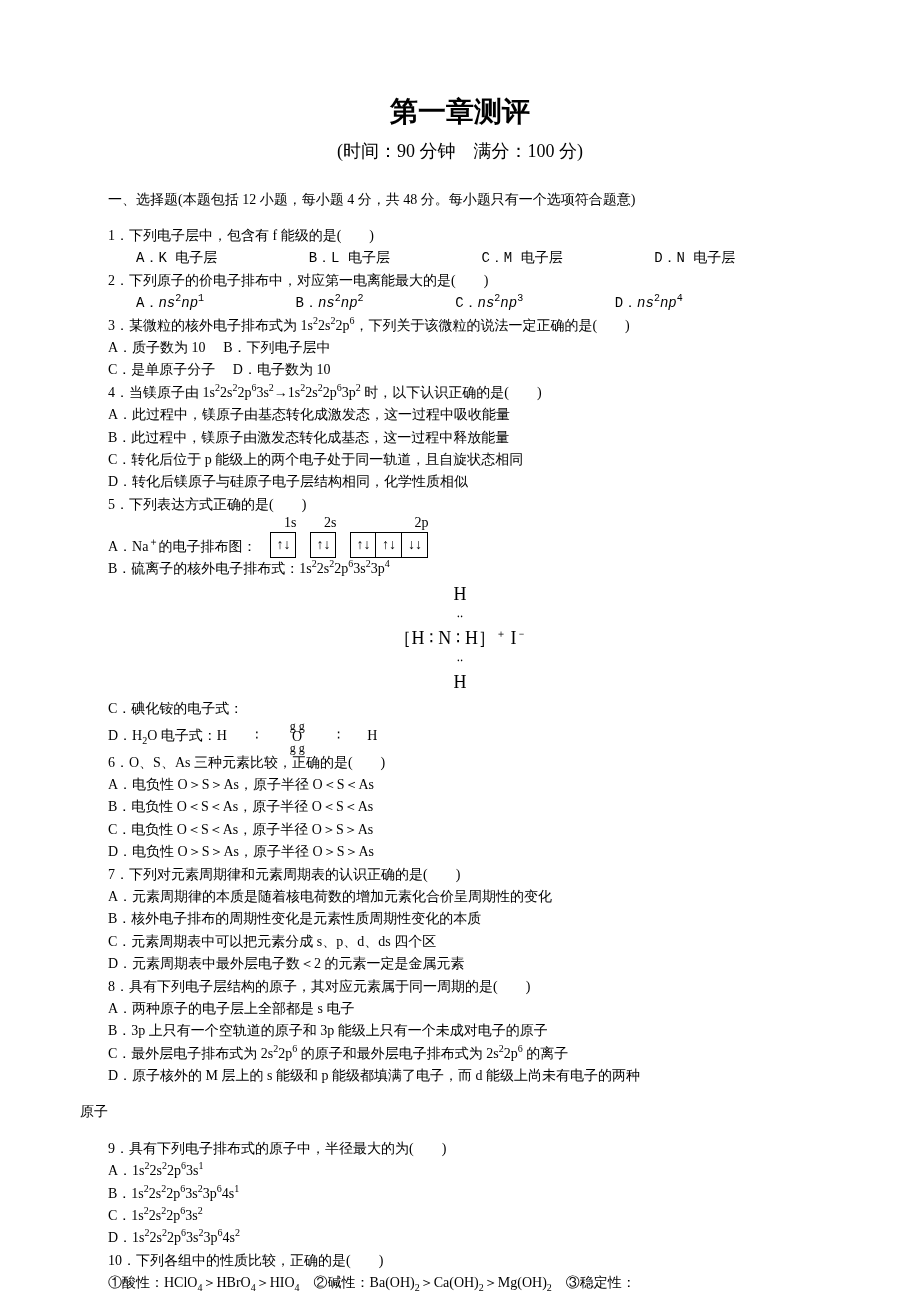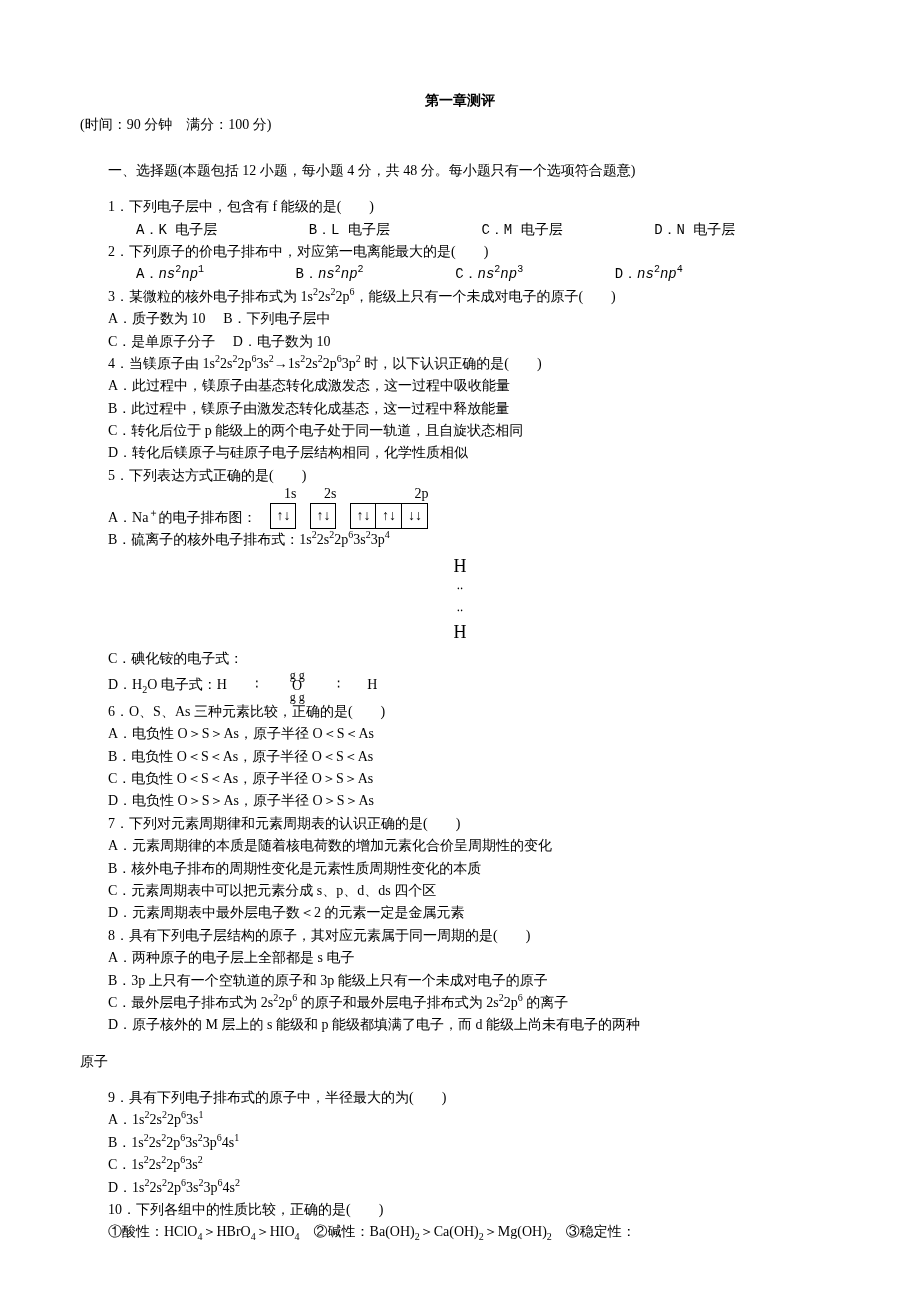--- a/index.html
+++ b/index.html
@@ -8,27 +8,27 @@
     line-height: 1.6;
     margin: 0;
     padding: 90px 80px 60px 80px;
     width: 920px;
     box-sizing: border-box;
     color: #000;
     background: #fff;
   }
   .title {
     text-align: center;
-    font-size: 14px;
+    font-size: 28px;
     font-weight: bold;
     margin-bottom: 2px;
   }
   .subtitle {
-    text-align: left;
-    font-size: 14px;
+    text-align: center;
+    font-size: 18px;
     margin-bottom: 23px;
   }
   .section-header {
     text-indent: 2em;
   }
   .q {
     text-indent: 2em;
     margin: 0;
   }
   .opts {
@@ -121,21 +121,21 @@
 
 <p class="q">2．下列原子的价电子排布中，对应第一电离能最大的是(　　)</p>
 <p class="opts opts-wide">
   <span class="opt"><span>A．</span><i>ns</i><sup>2</sup><i>np</i><sup>1</sup></span>
   <span class="opt"><span>B．</span><i>ns</i><sup>2</sup><i>np</i><sup>2</sup></span>
   <span class="opt"><span>C．</span><i>ns</i><sup>2</sup><i>np</i><sup>3</sup></span>
   <span class="opt"><span>D．</span><i>ns</i><sup>2</sup><i>np</i><sup>4</sup></span>
 </p>
 
 <p class="q">
-  <span>3．某微粒的核外电子排布式为 1s</span><sup>2</sup><span>2s</span><sup>2</sup><span>2p</span><sup>6</sup><span>，能级上只有一个未成对电子的原子(　　)</span>
+  <span>3．某微粒的核外电子排布式为 1s</span><sup>2</sup><span>2s</span><sup>2</sup><span>2p</span><sup>6</sup><span>，下列关于该微粒的说法一定正确的是(　　)</span>
 </p>
 <p class="opts">
   <span>A．质子数为 10</span>　
   <span>B．下列电子层中</span>
 </p>
 <p class="opts">
   <span>C．是单原子分子</span>　
   <span>D．电子数为 10</span>
 </p>
 
@@ -170,20 +170,23 @@
       <span class="orb">↓↓</span>
     </span>
   </span>
 </div>
 <p class="stack">
   <span>B．硫离子的核外电子排布式：1s</span><sup>2</sup><span>2s</span><sup>2</sup><span>2p</span><sup>6</sup><span>3s</span><sup>2</sup><span>3p</span><sup>4</sup>
 </p>
 <div class="lewis-block">
   <div class="row">H</div>
   <div class="row" style="font-size:12px;">‥</div>
+  <div class="row">
+    <span>［H ∶ N ∶ H］</span><sup>＋</sup><span> I</span><sup>－</sup>
+  </div>
   <div class="row" style="font-size:12px;">‥</div>
   <div class="row">H</div>
 </div>
 <p class="stack">C．碘化铵的电子式：</p>
 <div class="h2o-line">
   <span><span>D．H</span><sub>2</sub><span>O 电子式：H</span></span>
   <span class="colon">∶</span>
   <span class="o-stack">
     <span>g g</span>
     <span class="mid">O</span>

